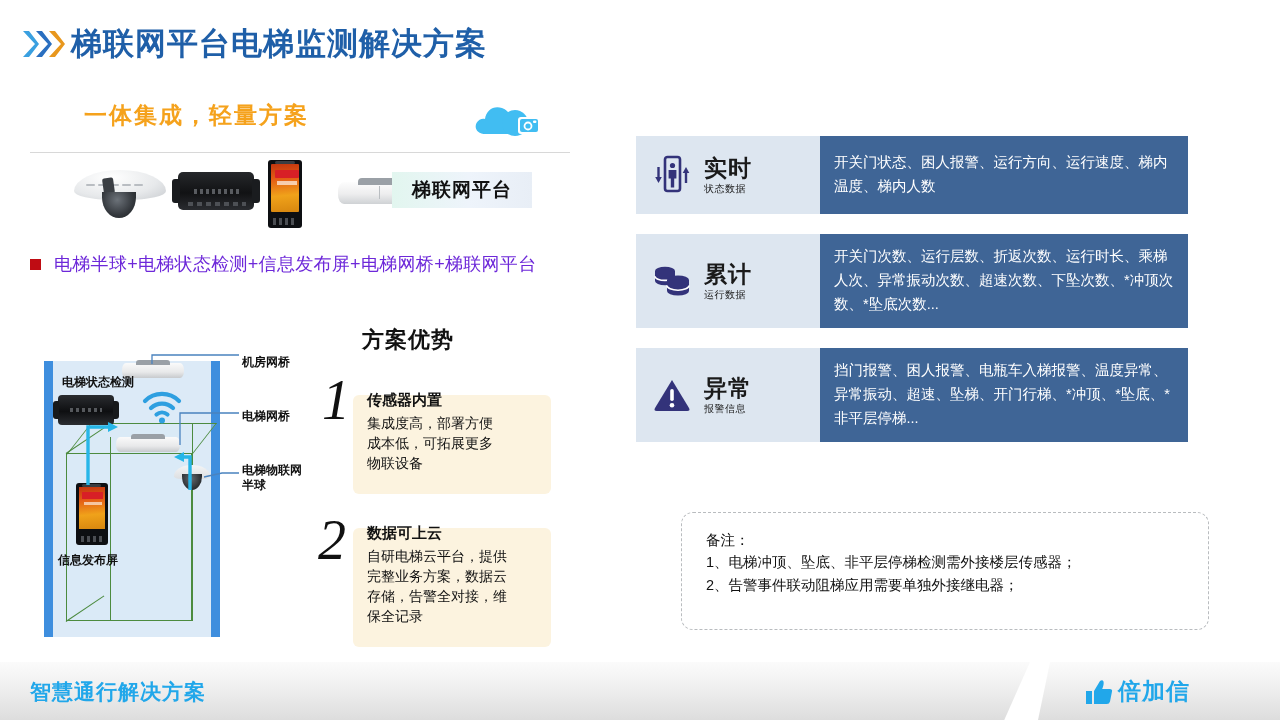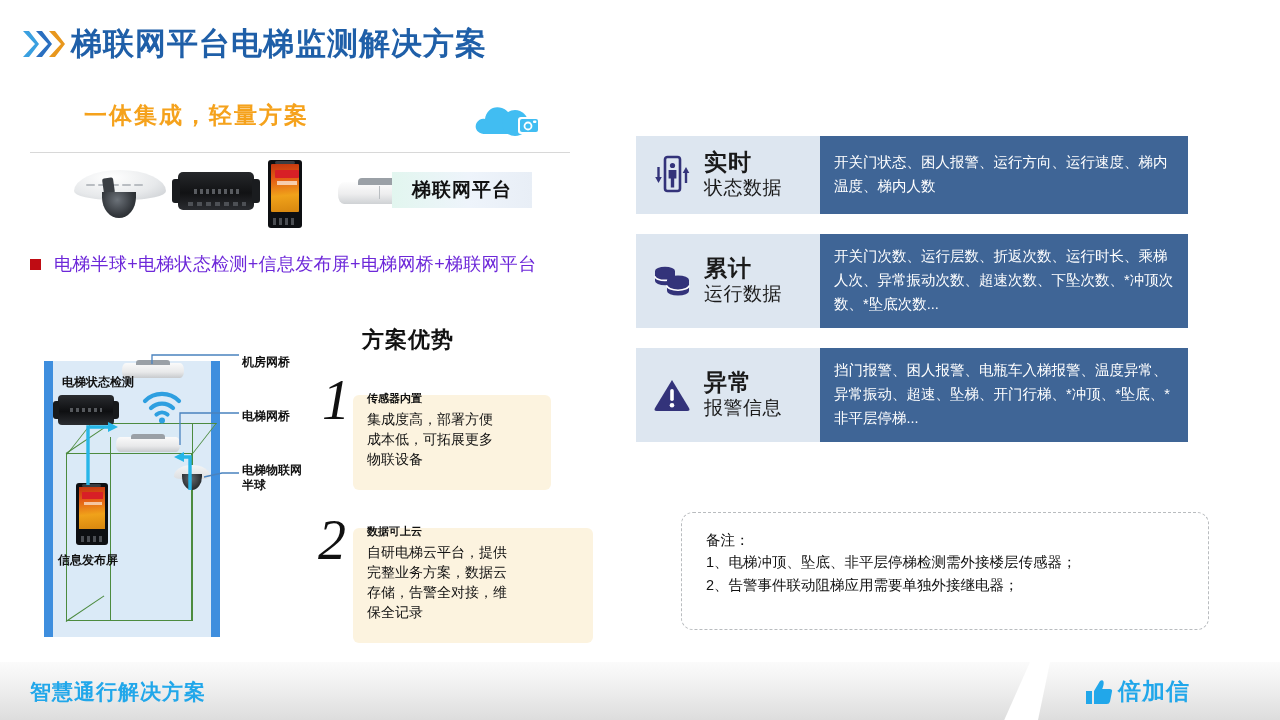--- a/index.html
+++ b/index.html
@@ -238,38 +238,38 @@
     position: absolute; font-family: "Liberation Serif", "DejaVu Serif", serif;
     font-size: 56px; color: #111; font-style: italic; font-weight: 400; line-height: 1;
   }
   .adv-num.n1 { left: 322px; top: 372px; }
   .adv-num.n2 { left: 318px; top: 512px; }
   .adv-card {
     position: absolute; background: #fcf3df; border-radius: 6px;
     padding: 8px 12px 10px 14px;
   }
   .adv-card.c1 { left: 353px; top: 395px; width: 198px; }
-  .adv-card.c2 { left: 353px; top: 528px; width: 240px; }
+  .adv-card.c2 { left: 353px; top: 528px; width: 198px; }
   .adv-h {
-    font-size: 11px; font-weight: bold; color: #111; margin-bottom: 2px; white-space: nowrap;
+    font-size: 15px; font-weight: bold; color: #111; margin-bottom: 2px; white-space: nowrap;
     position: relative; top: -12px;
   }
   .adv-b { font-size: 14px; color: #111; line-height: 1.42; position: relative; top: -10px; }
 
   
   .cards { position: absolute; left: 636px; top: 136px; width: 552px; }
   .card { display: flex; margin-bottom: 20px; }
   .card-left {
     width: 184px; background: #dde6f0; display: flex; align-items: center; gap: 12px;
     padding-left: 16px;
   }
   .card-ico { width: 40px; height: 44px; flex: 0 0 40px; }
   .card-titles { display: flex; flex-direction: column; justify-content: center; }
   .card-t1 { font-size: 23px; font-weight: bold; color: #1a1a1a; line-height: 1.15; letter-spacing: 1px; }
-  .card-t2 { font-size: 19px; color: #1a1a1a; line-height: 1.3; letter-spacing: .5px; }
+  .card-t2 { font-size: 10px; color: #1a1a1a; line-height: 1.3; letter-spacing: .5px; }
   .card-right {
     flex: 1; background: #3f6596; color: #ffffff;
     display: flex; align-items: center; padding: 10px 14px;
     font-size: 14.5px; line-height: 1.65;
   }
   .card.c-realtime  .card-left, .card.c-realtime  .card-right { height: 78px; }
   .card.c-cumul     .card-left, .card.c-cumul     .card-right { height: 94px; }
   .card.c-alarm     .card-left, .card.c-alarm     .card-right { height: 94px; }
 
   

